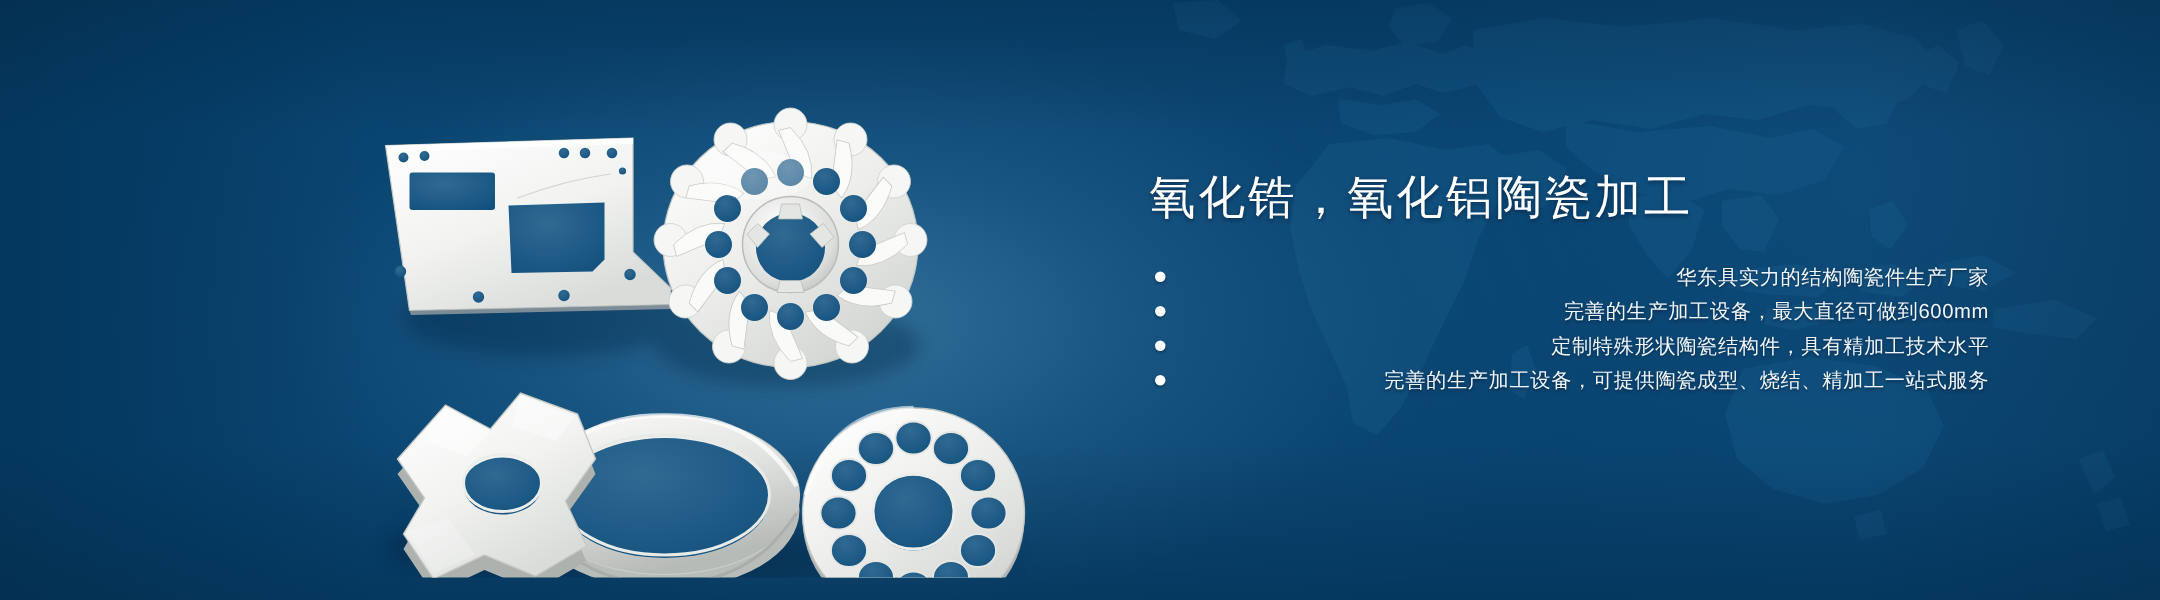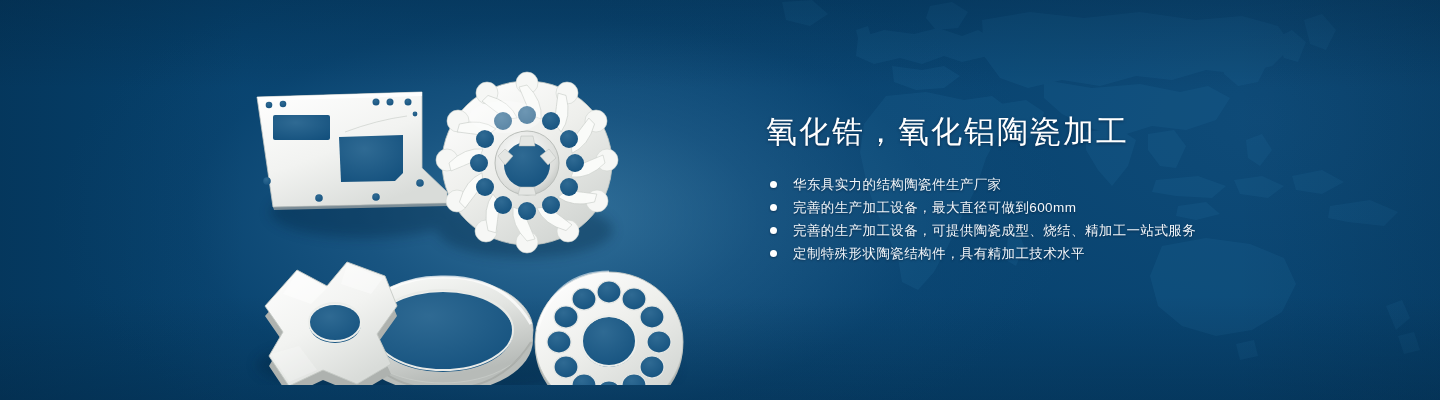--- a/index.html
+++ b/index.html
@@ -73,20 +73,21 @@
     letter-spacing:2px;
     color:#ffffff;
     font-weight:400;
     text-shadow:0 1px 3px rgba(0,20,45,0.55);
     white-space:nowrap;
   }
   .bullets{
     list-style:none;
     margin:26px 0 0 4px;
     padding:0;
+    text-align:right;
   }
   .bullets li{
     position:relative;
     padding-left:23px;
     margin:0 0 9px 0;
     font-size:13.5px;
     line-height:14px;
     color:#f2f6fa;
     letter-spacing:0.4px;
     text-shadow:0 1px 2px rgba(0,18,40,0.5);
@@ -347,22 +348,22 @@
       <li>
         <span class="dot"></span>
         <span>华东具实力的结构陶瓷件生产厂家</span>
       </li>
       <li>
         <span class="dot"></span>
         <span>完善的生产加工设备，最大直径可做到600mm</span>
       </li>
       <li>
         <span class="dot"></span>
-        <span>完善的生产加工设备，可提供陶瓷成型、烧结、精加工一站式服务</span>
+        <span>定制特殊形状陶瓷结构件，具有精加工技术水平</span>
       </li>
       <li>
         <span class="dot"></span>
-        <span>定制特殊形状陶瓷结构件，具有精加工技术水平</span>
+        <span>完善的生产加工设备，可提供陶瓷成型、烧结、精加工一站式服务</span>
       </li>
     </ul>
   </div>
 
 </div>
 
 </body></html>

